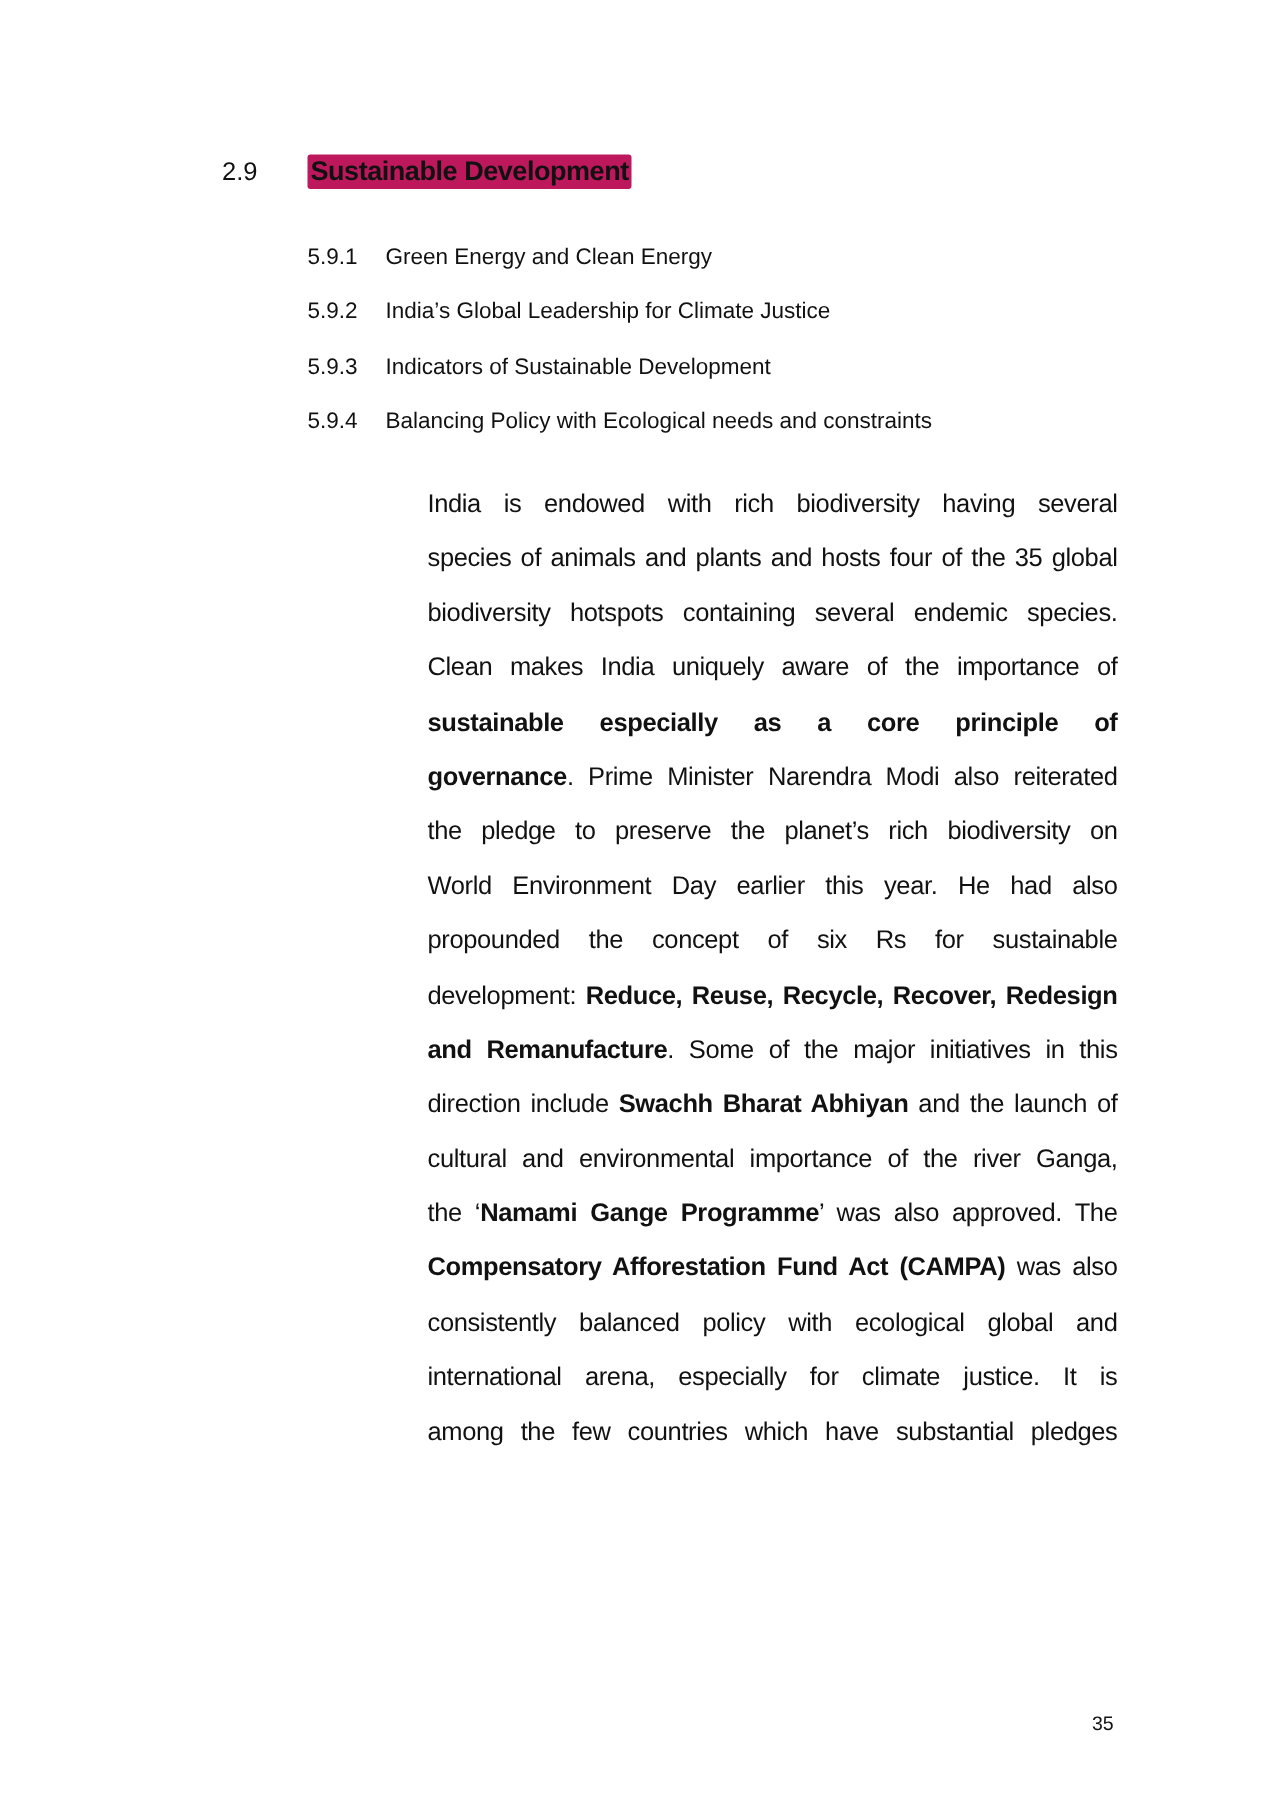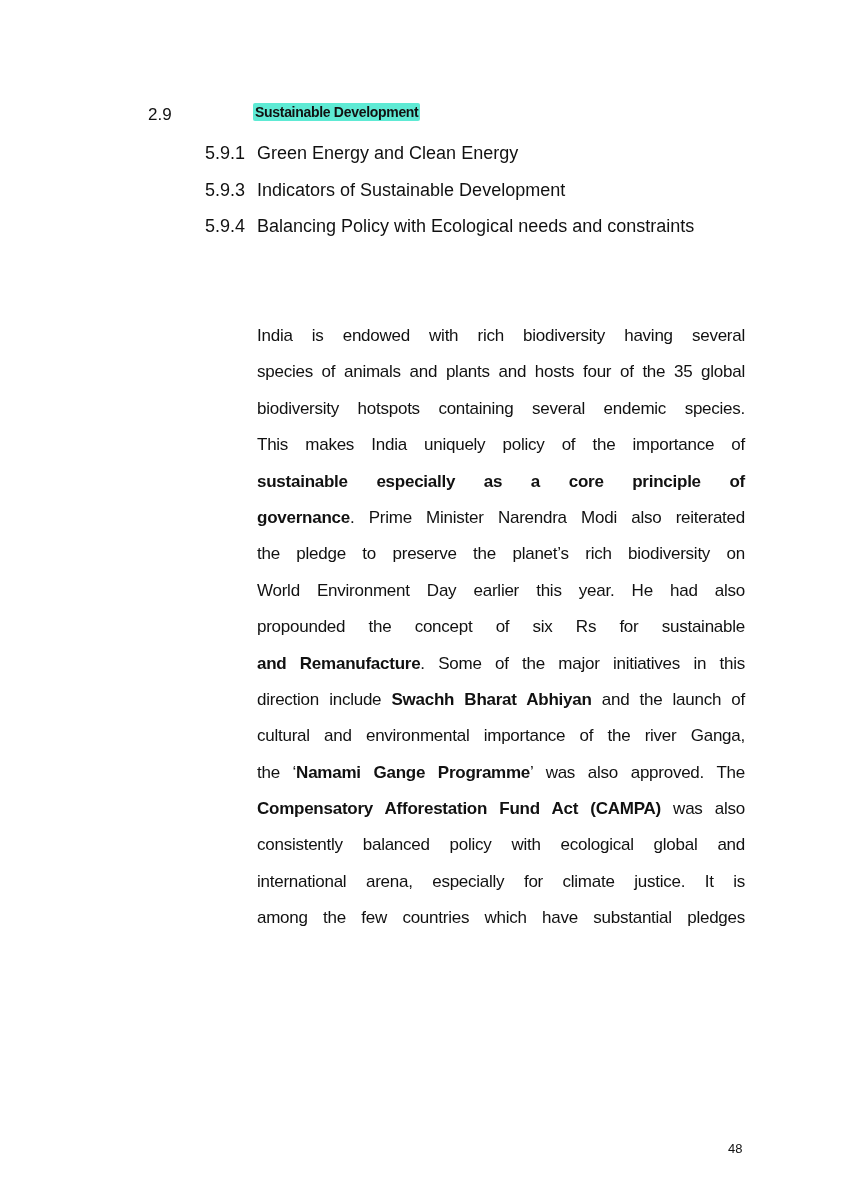--- a/index.html
+++ b/index.html
@@ -2,69 +2,75 @@
 <html><head>
   <meta charset="utf-8">
   <style>
     html, body { margin: 0; padding: 0; background: #ffffff; }
     body {
       width: 848px; height: 1200px; position: relative; overflow: hidden;
       font-family: "Liberation Sans", sans-serif; color: #111111;
     }
     .sec-num { position: absolute; left: 148px; top: 105px; font-size: 17px; }
     .sec-title {
-      position: absolute; left: 205px; top: 103px; font-size: 14px; font-weight: bold;
-      background: #5eead4; padding: 1px 2px; border-radius: 2px; letter-spacing: -0.3px; margin-left: 48px;
+      position: absolute; left: 205px; top: 103px; font-size: 18px; font-weight: bold;
+      background: #be185d; padding: 1px 2px; border-radius: 2px; letter-spacing: -0.3px;
     }
     .sub-list { position: absolute; left: 205px; top: 143px; }
-    .sub-item { height: 36.5px; font-size: 18px; white-space: nowrap; display: flex; }
+    .sub-item { height: 36.5px; font-size: 15px; white-space: nowrap; display: flex; align-items: flex-end; }
     .sub-num { width: 52px; }
     .para { position: absolute; left: 257px; top: 323px; width: 488px; }
     .line {
       height: 36.4px; line-height: 26px; font-size: 17px;
       text-align: justify; text-align-last: justify; white-space: normal;
       letter-spacing: -0.25px;
+      margin-left: 28px;
     }
     .line b { font-weight: bold; }
     .page-num { position: absolute; left: 728px; top: 1141px; font-size: 13px; }
   </style>
 </head>
 <body>
 
 <div class="sec-num">2.9</div>
 <div class="sec-title">Sustainable Development</div>
 
 <div class="sub-list">
   <div class="sub-item">
     <span class="sub-num">5.9.1</span>
     <span>Green Energy and Clean Energy</span>
   </div>
   <div class="sub-item">
+    <span class="sub-num">5.9.2</span>
+    <span>India’s Global Leadership for Climate Justice</span>
+  </div>
+  <div class="sub-item">
     <span class="sub-num">5.9.3</span>
     <span>Indicators of Sustainable Development</span>
   </div>
   <div class="sub-item">
     <span class="sub-num">5.9.4</span>
     <span>Balancing Policy with Ecological needs and constraints</span>
   </div>
 </div>
 
 <div class="para" id="para">
     <div class="line"><span>India is endowed with rich biodiversity having several</span></div>
     <div class="line"><span>species of animals and plants and hosts four of the 35 global</span></div>
     <div class="line"><span>biodiversity hotspots containing several endemic species.</span></div>
-    <div class="line"><span>This makes India uniquely policy of the importance of</span></div>
+    <div class="line"><span>Clean makes India uniquely aware of the importance of</span></div>
     <div class="line"><b>sustainable especially as a core principle of</b></div>
     <div class="line"><b>governance</b><span>. Prime Minister Narendra Modi also reiterated</span></div>
     <div class="line"><span>the pledge to preserve the planet’s rich biodiversity on</span></div>
     <div class="line"><span>World Environment Day earlier this year. He had also</span></div>
     <div class="line"><span>propounded the concept of six Rs for sustainable</span></div>
+    <div class="line"><span>development: </span><b>Reduce, Reuse, Recycle, Recover, Redesign</b></div>
     <div class="line"><b>and Remanufacture</b><span>. Some of the major initiatives in this</span></div>
     <div class="line"><span>direction include </span><b>Swachh Bharat Abhiyan</b><span> and the launch of</span></div>
     <div class="line"><span>cultural and environmental importance of the river Ganga,</span></div>
     <div class="line"><span>the ‘</span><b>Namami Gange Programme</b><span>’ was also approved. The</span></div>
     <div class="line"><b>Compensatory Afforestation Fund Act (CAMPA)</b><span> was also</span></div>
     <div class="line"><span>consistently balanced policy with ecological global and</span></div>
     <div class="line"><span>international arena, especially for climate justice. It is</span></div>
     <div class="line"><span>among the few countries which have substantial pledges</span></div>
   </div>
 
-<div class="page-num">48</div>
+<div class="page-num">35</div>
 
 </body></html>

